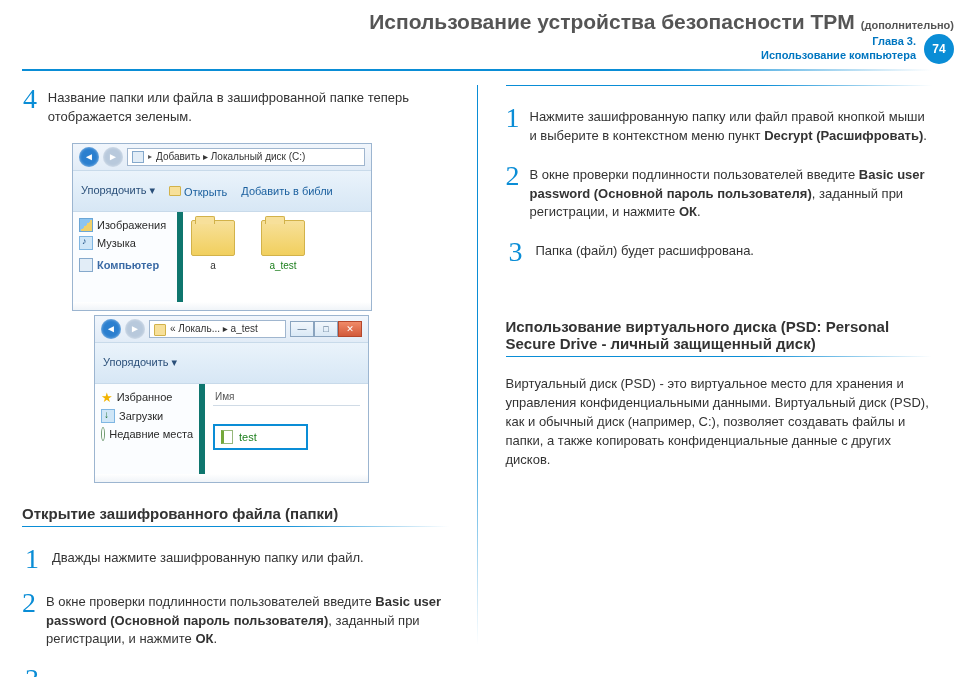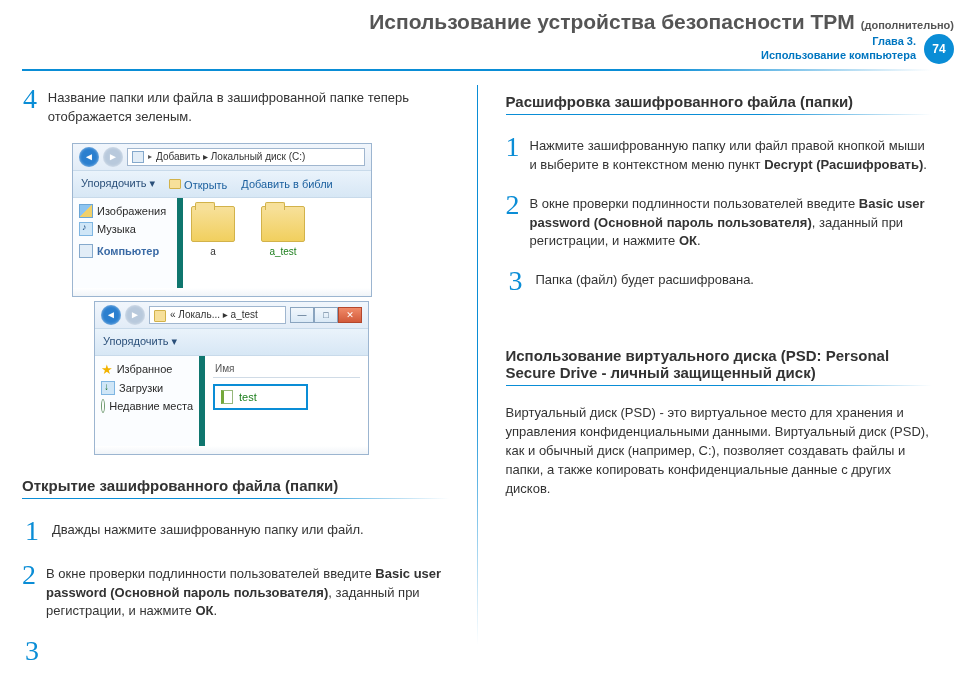--- a/index.html
+++ b/index.html
@@ -75,21 +75,21 @@
   }
   .nav-btn.disabled { background:#b8c9dc; }
   .crumb-bar {
     flex: 1; background: #fff; border: 1px solid #a0b6cf; height: 18px;
     display: flex; align-items: center; padding: 0 4px; gap: 4px;
   }
   .crumb-bar .ic { width:12px; height:12px; }
   .crumb-text { font-size: 10px; color:#333; white-space: nowrap; overflow:hidden; }
   .triangle { color:#555; font-size:8px; }
   .cmdbar {
-    height: 28px; background: linear-gradient(#eaf3fb,#d7e7f5);
+    height: 42px; background: linear-gradient(#eaf3fb,#d7e7f5);
     border-top: 1px solid #c8daea; border-bottom: 1px solid #c8daea;
     display: flex; align-items: center; padding: 0 8px; gap: 14px; font-size: 11px; color:#2a4f79;
   }
   .cmdbar .link { color:#1a5f9e; }
   .explorer-body { display: flex; min-height: 90px; }
   .sidebar {
     width: 110px; background:#fbfdff; border-right:6px solid #0f766e;
     padding: 4px 6px; font-size: 11px;
   }
   .sidebar .sb-item { display:flex; align-items:center; gap:4px; padding:2px 0; color:#2a2a2a; white-space:nowrap; }
@@ -121,21 +121,21 @@
   .folder-label.enc { color:#1d7f1d; }
 
   
   .explorer2 { width: 275px; margin-left: 22px; margin-top: 4px; border:1px solid #9cb5d0; font-size:11px;}
   .win-controls { margin-left:auto; display:flex; }
   .wc { width:24px; height:16px; border:1px solid #8aa4bf; background:linear-gradient(#f2f7fc,#dae9f6); font-size:9px; display:flex; align-items:center; justify-content:center; color:#3c5b7a;}
   .wc.close { background: linear-gradient(#f08a68,#d25a3a); color:#fff; border-color:#b4472c;}
   .content-pane2 { flex:1; padding: 4px 8px; }
   .colhead { font-size:10px; color:#555; border-bottom:1px solid #d0dbe6; padding: 3px 2px;}
   .file-row {
-    display:flex; align-items:center; gap:6px; margin-top:6px;
+    display:flex; align-items:center; gap:6px; margin-top:18px;
     border:2px solid #0a8dd6; padding:4px 6px; width: 95px;
   }
   .file-row span { font-size:11px; color:#1d7f1d; }
 
   .tiny-fade { height:8px; background:linear-gradient(#fff, #f0f4f8);}
   .truncated { color:#888; }
 </style>
 </head>
 <body>
 
@@ -274,21 +274,20 @@
     <div class="num-step">
       <div class="num">3</div>
     </div>
 
   </div>
 
   <div class="divider-col"></div>
 
   <div class="col">
 
-    <div class="section-heading">Расшифровка зашифрованного файла (папки)</div>
     <hr class="hr-thin">
 
     <div class="num-step">
       <div class="num">1</div>
       <div class="step-text">
         <span>Нажмите зашифрованную папку или файл правой кнопкой мыши и выберите в контекстном меню пункт </span><b>Decrypt (Расшифровать)</b><span>.</span>
       </div>
     </div>
 
     <div class="num-step">

